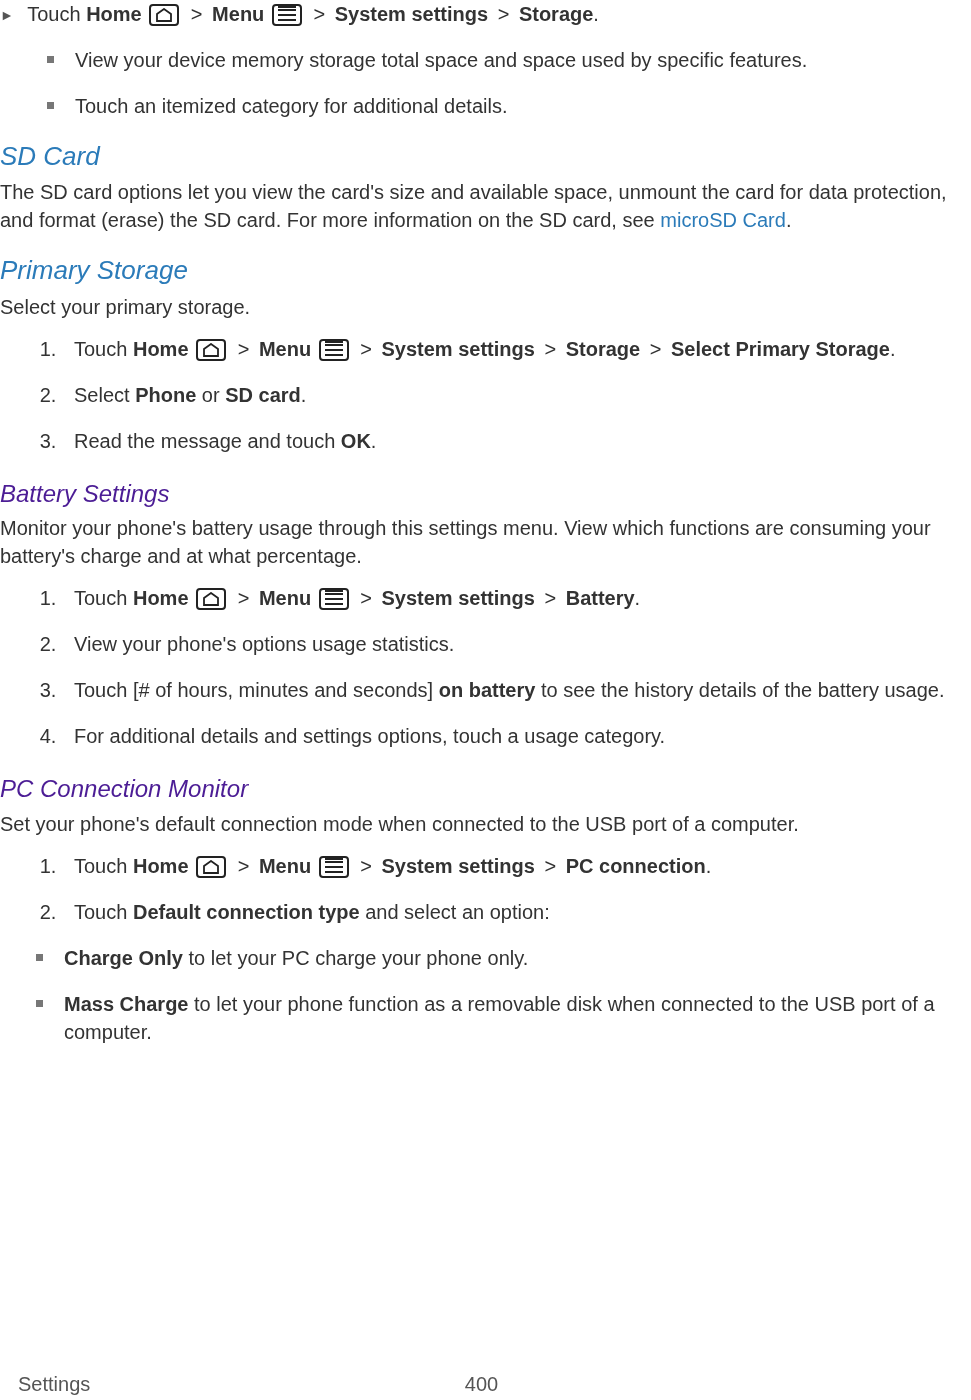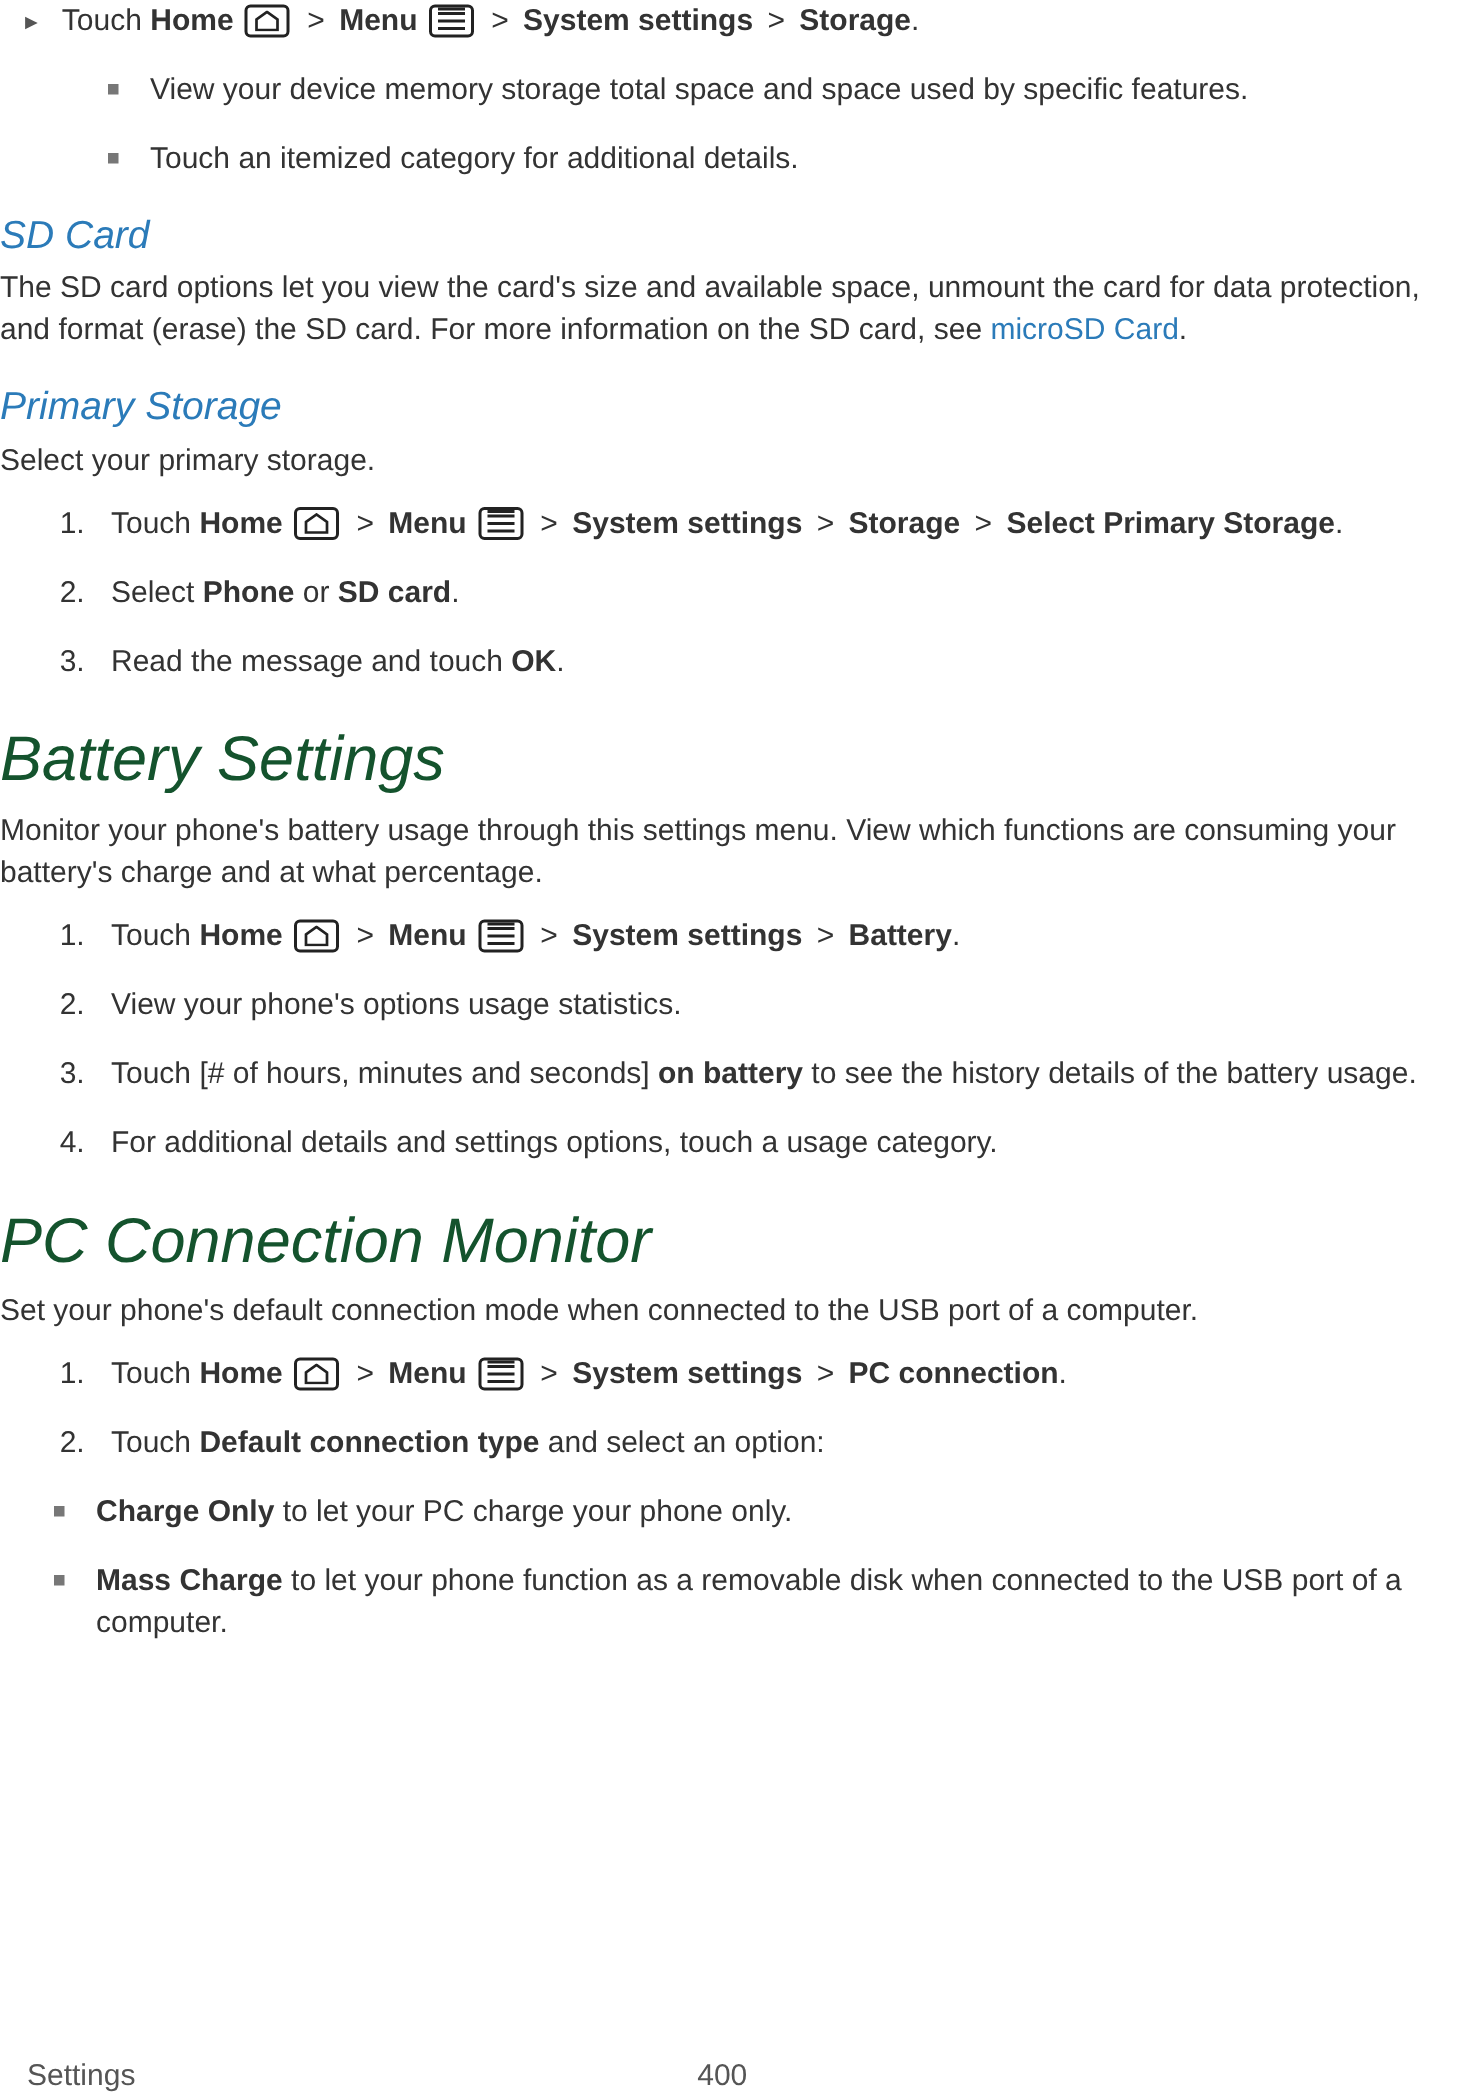--- a/index.html
+++ b/index.html
@@ -17,34 +17,34 @@
     }
     ul, ol {
       margin: 0;
       padding: 0;
     }
     li {
       margin-bottom: 18px;
     }
     ul.arrow {
       list-style: none;
-      padding-left: 36px;
+      padding-left: 22px;
     }
     ul.arrow > li::before {
       content: "►";
       font-size: 14px;
       display: inline-block;
       width: 22px;
       margin-left: -22px;
       vertical-align: 1px;
       color: #555;
     }
     ul.square {
       list-style: none;
-      padding-left: 100px;
+      padding-left: 75px;
     }
     ul.square > li {
       position: relative;
     }
     ul.square > li::before {
       content: "";
       position: absolute;
       left: -28px;
       top: 10px;
       width: 7px;
@@ -75,23 +75,23 @@
       padding-left: 12px;
     }
     .h3 {
       color: #2b7bb9;
       font-style: italic;
       font-size: 26px;
       margin: 18px 0 4px 0;
       font-weight: normal;
     }
     .h2 {
-      color: #14532d;
+      color: #4c1d95;
       font-style: italic;
-      font-size: 42px;
+      font-size: 24px;
       margin: 22px 0 4px 0;
       font-weight: normal;
     }
     p {
       margin: 4px 0 14px 0;
     }
     b {
       font-weight: bold;
       color: #333;
     }

